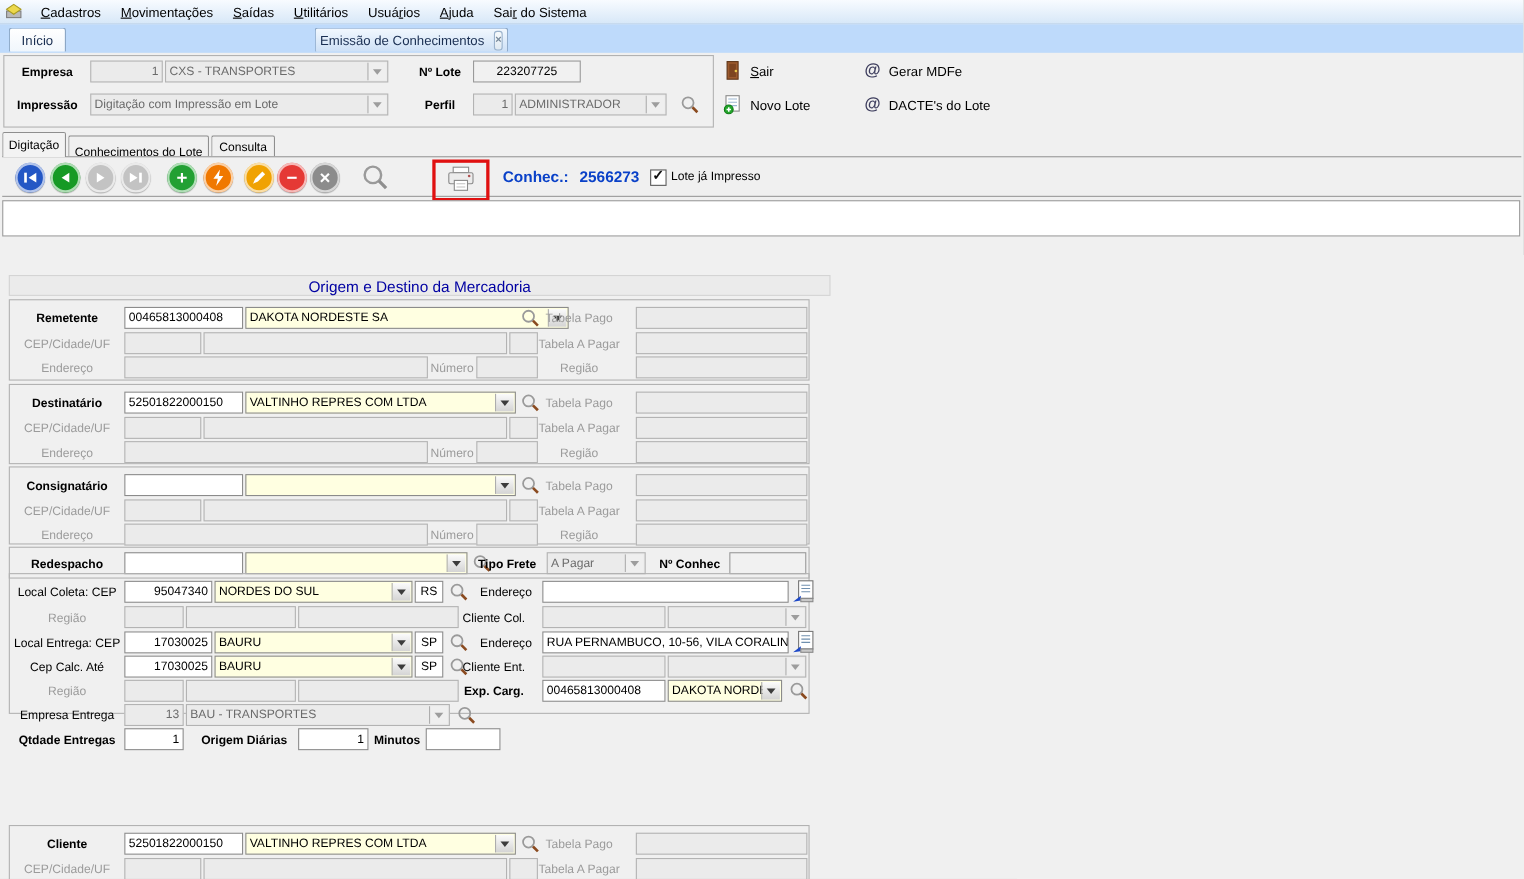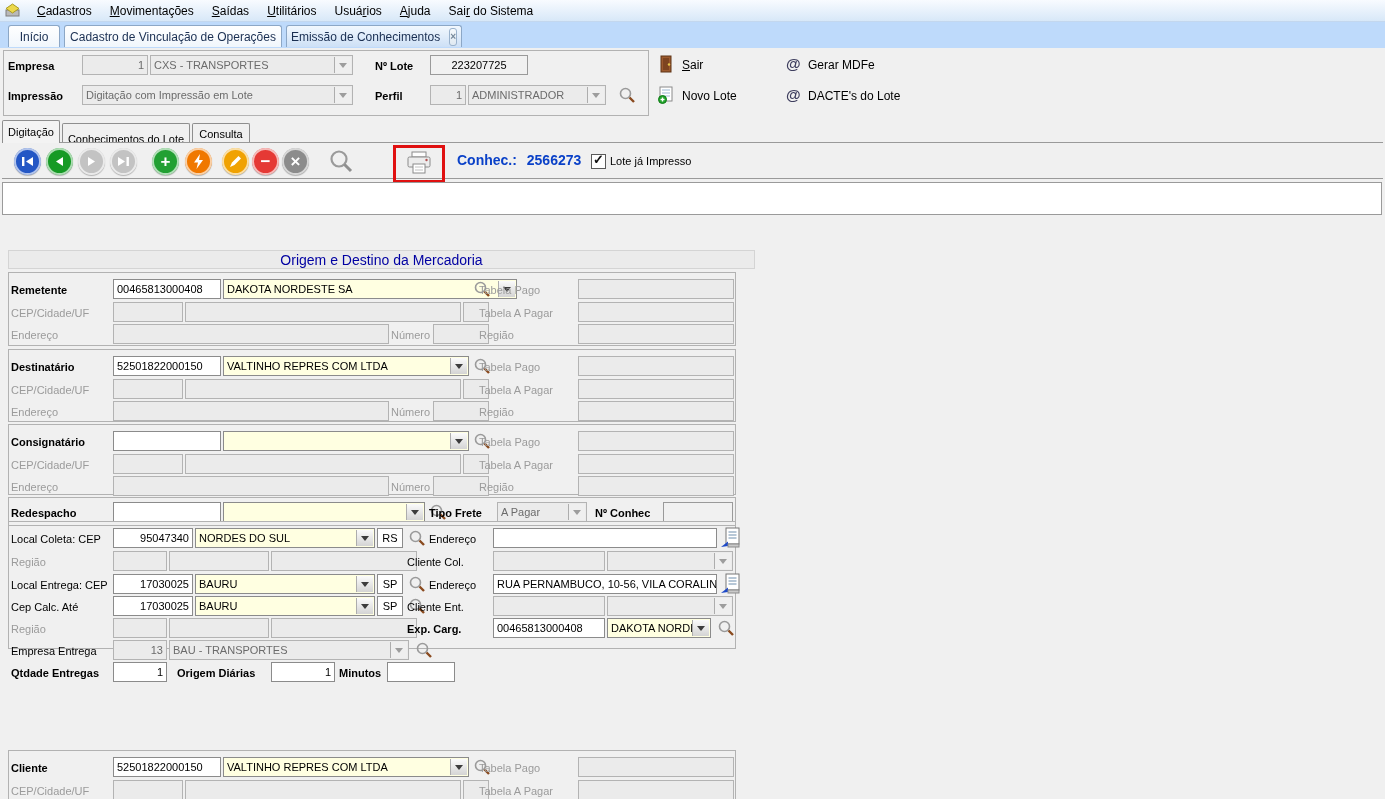--- a/index.html
+++ b/index.html
@@ -14,21 +14,21 @@
   
   .tabstrip{position:absolute;left:0;top:22px;width:1385px;height:26px;background:#bedafb}
   .tab{position:absolute;top:3px;height:22px;box-sizing:border-box;border:1px solid #8ca7c6;border-bottom:none;
        border-radius:3px 3px 0 0;display:flex;align-items:center;justify-content:center;
        font-size:12px;color:#1a2f52;background:linear-gradient(#ffffff,#f0f6fc);padding:0 10px;white-space:nowrap}
   .tab.active{background:linear-gradient(#f2f8fe,#cde0f6)}
   .closebtn{width:18px;height:16px;margin-left:9px;border:1px solid #9ab2cc;border-radius:3px;
             background:linear-gradient(#f7fafc,#dfe9f2);color:#76889a;font-size:10px;font-weight:bold;
             display:flex;align-items:center;justify-content:center;line-height:1}
   
-  .l{position:absolute;height:20px;line-height:20px;text-align:left;white-space:nowrap;overflow:hidden}
+  .l{position:absolute;height:20px;line-height:20px;text-align:center;white-space:nowrap;overflow:hidden}
   .lg{color:#9b9b9b}
   .b{font-weight:bold}
   .in{position:absolute;height:20px;line-height:18px;box-sizing:border-box;background:#fff;
       border:1px solid #8b8b8b;padding:0 3px;white-space:nowrap;overflow:hidden}
   .dis{background:#ebebeb;border-color:#b3b3b3;color:#6b6b6b}
   .flat{background:#f1f1f1;border-color:#9a9a9a}
   .yel{background:#ffffe1}
   .rt{text-align:right}.ct{text-align:center}
   .combo{padding-right:19px}
   .arrow{position:absolute;right:1px;top:1px;bottom:1px;width:16px;background:linear-gradient(#fbfbfb,#d4d4d4);
@@ -73,23 +73,20 @@
     <span class="menu-item"><u>U</u>tilitários</span>
     <span class="menu-item">Usuá<u>r</u>ios</span>
     <span class="menu-item"><u>A</u>juda</span>
     <span class="menu-item">Sai<u>r</u> do Sistema</span>
   </div>
 
   <div class="tabstrip">
     <div class="tab" style="left:8px;width:52px">
         <span>Início</span>
       </div>
-    <div class="tab" style="left:64px;width:218px">
-        <span>Cadastro de Vinculação de Operações</span>
-      </div>
     <div class="tab active" style="left:286px;width:176px">
       <span>Emissão de Conhecimentos</span>
       <span class="closebtn">×</span>
     </div>
   </div>
 
   <div class="gbox" style="left:3px;top:50px;width:646px;height:66px"></div>
   <div class="l b" style="left:8px;top:56px;width:70px">Empresa</div>
   <div class="in dis rt" style="left:82px;top:55px;width:66px">1</div>
   <div class="in dis combo" style="left:150px;top:55px;width:203px"><span>CXS - TRANSPORTES</span><span class="arrow adis"></span></div>

